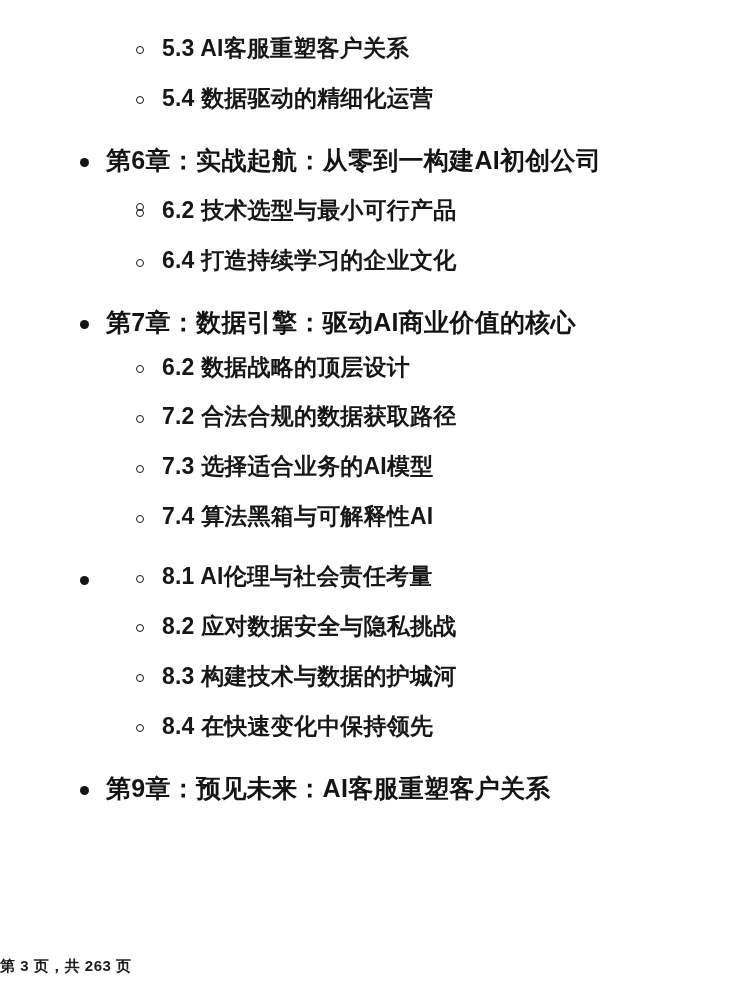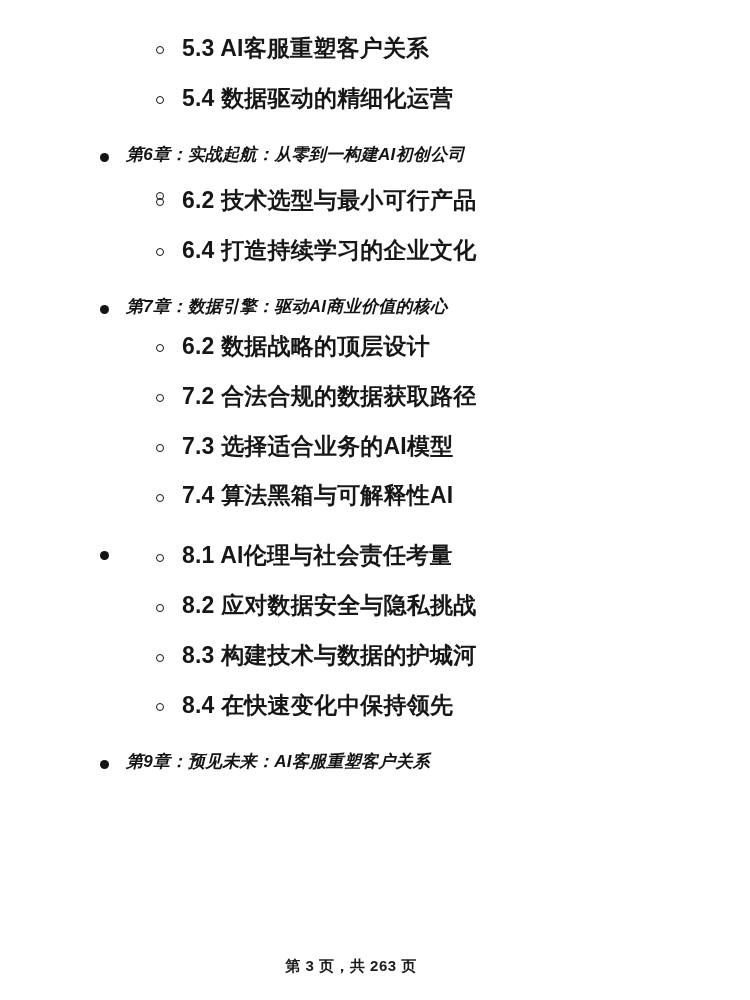--- a/index.html
+++ b/index.html
@@ -12,40 +12,39 @@
     background: #ffffff;
     font-family: "Liberation Sans", "DejaVu Sans", sans-serif;
     color: #1a1a1a;
     position: relative;
     overflow: hidden;
   }
   .page {
     width: 712px;
     height: 1000px;
     box-sizing: border-box;
-    padding: 34px 52px 0 68px;
+    padding: 34px 52px 0 48px;
     position: relative;
   }
   .toc {
     list-style: none;
     margin: 0;
     padding: 0;
   }
   
   .chapter {
     position: relative;
     padding-left: 58px;
-    font-size: 17px;
+    font-size: 25px;
     line-height: 1.30;
     font-weight: 700;
     letter-spacing: 0.3px;
     margin-top: 30px;
     margin-bottom: 14px;
     color: #141414;
-    font-style: italic;
   }
   .chapter:first-child {
     margin-top: 0;
   }
   .chapter .marker {
     position: absolute;
     left: 32px;
     top: 0.56em;
     width: 9px;
     height: 9px;
@@ -72,21 +71,20 @@
     border-radius: 50%;
     border: 1.6px solid #141414;
     background: transparent;
     box-sizing: border-box;
   }
   .footer {
     position: absolute;
     left: 0;
     right: 10px;
     bottom: 24px;
-    text-align: center;
     font-size: 15px;
     font-weight: 700;
     color: #1c1c1c;
     letter-spacing: 0.5px;
   }
 </style>
 </head>
 <body>
 
 <div class="page">

